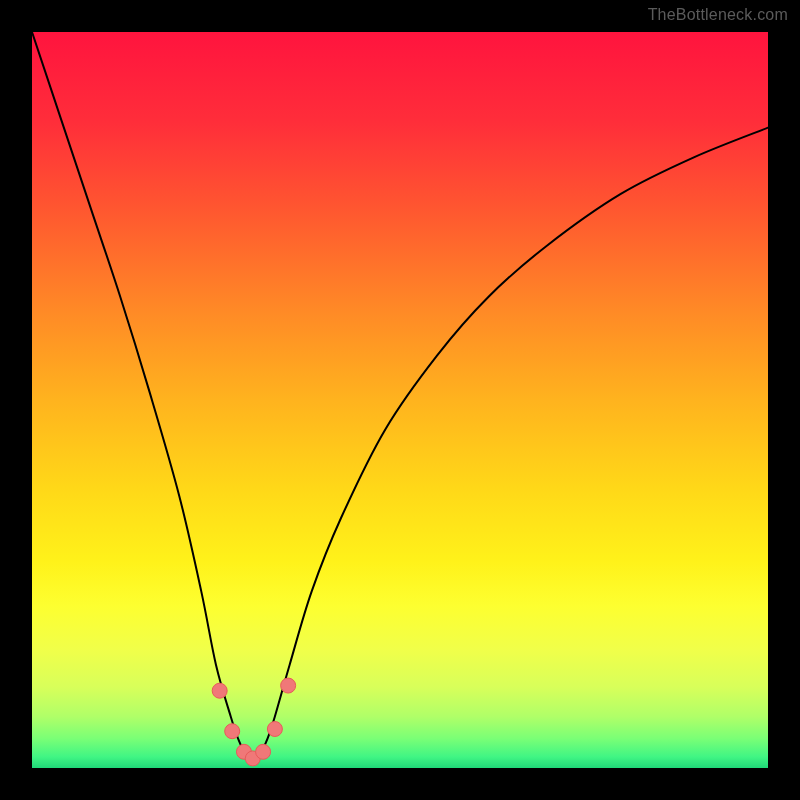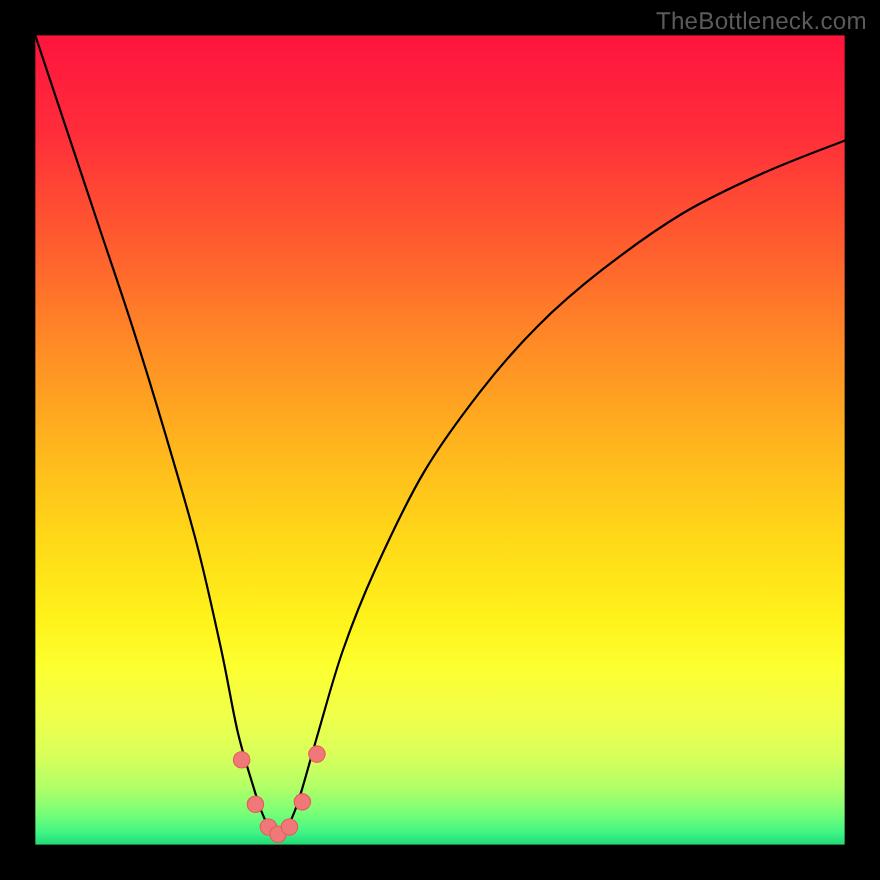--- a/index.html
+++ b/index.html
@@ -24,21 +24,21 @@
     left: 0;
     top: 0;
     width: 736px;
     height: 736px;
   }
   .watermark {
     position: absolute;
     top: 6px;
     right: 12px;
     color: #5b5b5b;
-    font-size: 22px;
+    font-size: 16px;
     font-weight: 500;
     letter-spacing: 0.2px;
   }
   svg.curve {
     position: absolute;
     left: 0;
     top: 0;
     width: 736px;
     height: 736px;
     overflow: visible;

